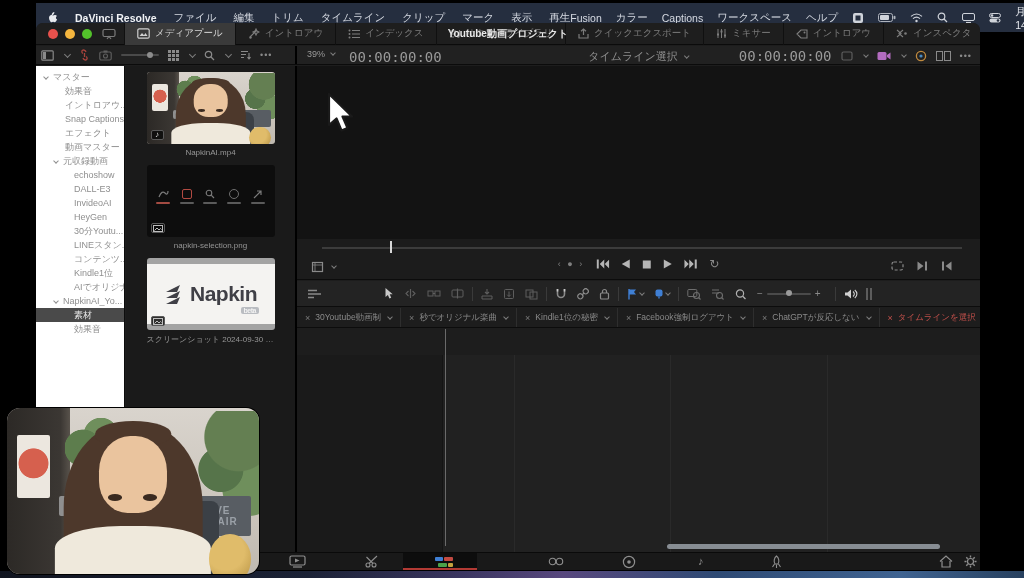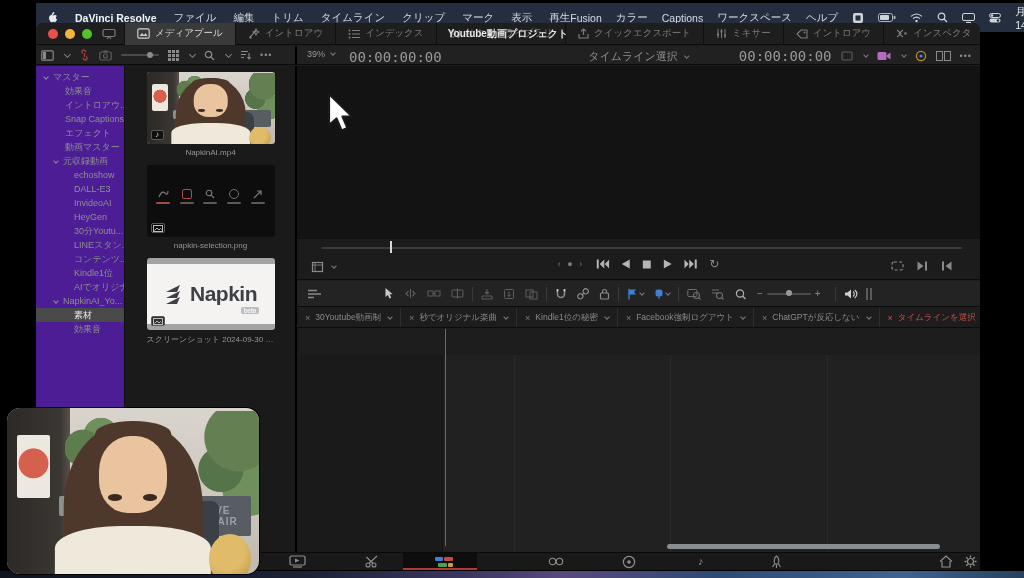--- a/index.html
+++ b/index.html
@@ -50,21 +50,21 @@
   .viewer-bar { position:absolute; left:259px; top:0; right:0; height:100%; border-left:2px solid #000; }
   .vb-zoom { position:absolute; left:10px; top:3px; font-size:9px; color:#9a9a9a; display:flex; gap:4px; align-items:center;}
   .vb-tc { font-family:"DejaVu Sans Mono",monospace; font-size:14px; color:#9a9a9a; }
   .vb-tc-l { position:absolute; left:52px; top:3px; }
   .vb-sel { position:absolute; left:50%; transform:translateX(-50%); top:3px; font-size:11px;
     color:#8f8f8f; display:flex; align-items:center; gap:5px; }
   .vb-right { position:absolute; right:8px; top:2px; display:flex; align-items:center; gap:9px; }
 
   
   .content { position:absolute; left:0; top:43px; bottom:0; width:100%; }
-  .bins { position:absolute; left:0; top:0; bottom:0; width:89px; background:#4c1d95;
+  .bins { position:absolute; left:0; top:0; bottom:0; width:89px; background:#ffffff;
     border-right:1px solid #0d0d0d; padding-top:4px; font-size:9px; color:#8f8f8f; }
   .bin-row { height:14px; line-height:14px; display:flex; align-items:center; white-space:nowrap; overflow:hidden; }
   .bin-row .bchev { width:4px; height:4px; border-left:1.3px solid #8f8f8f; border-bottom:1.3px solid #8f8f8f;
     transform:rotate(-45deg); margin-right:5px; flex:none; }
   .lv0 { padding-left:8px; } .lv1 { padding-left:29px; } .lv1c { padding-left:18px; }
   .lv2 { padding-left:38px; }
   .bin-row.selected { background:#4a4a4a; color:#e8e8e8; }
 
   .mediapool { position:absolute; left:90px; top:0; bottom:0; width:169px; background:#1a1a1a; }
   .breadcrumb { padding:6px 0 4px 7px; font-size:8.5px; color:#b8b8b8; white-space:nowrap; }

